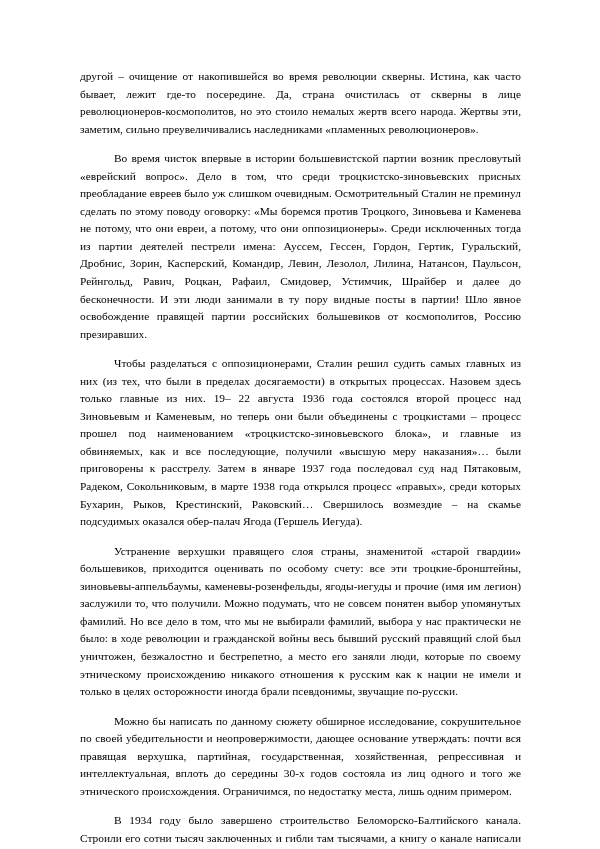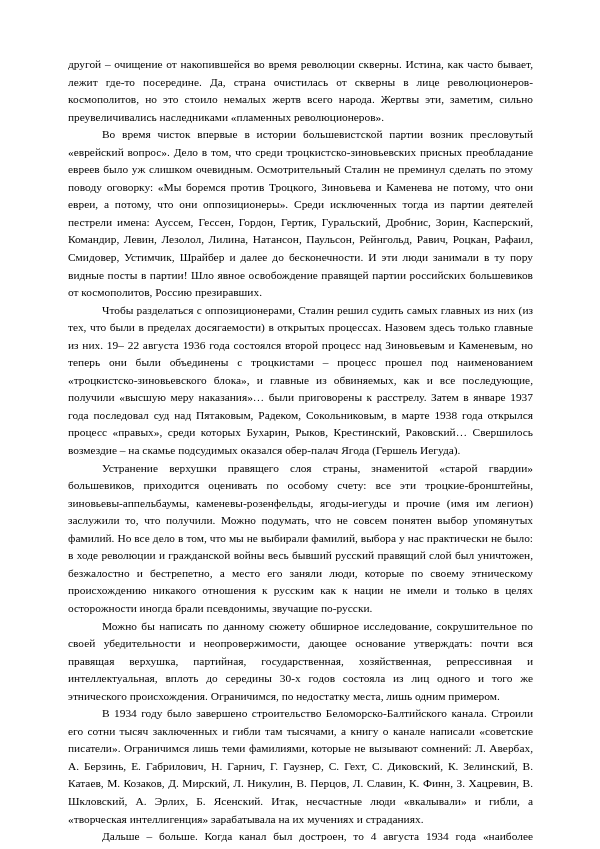--- a/index.html
+++ b/index.html
@@ -25,21 +25,21 @@
     padding: 56px 67px 0 68px;
   }
   .doc-body {
     font-size: 11.4px;
     line-height: 17.55px;
     text-align: justify;
     text-justify: inter-word;
     hyphens: none;
   }
   .para {
-    margin: 0;
+    margin: 12px;
     text-indent: 34px;
     text-align: justify;
   }
   .para.no-indent {
     text-indent: 0;
   }
 </style>
 </head>
 <body>
 

